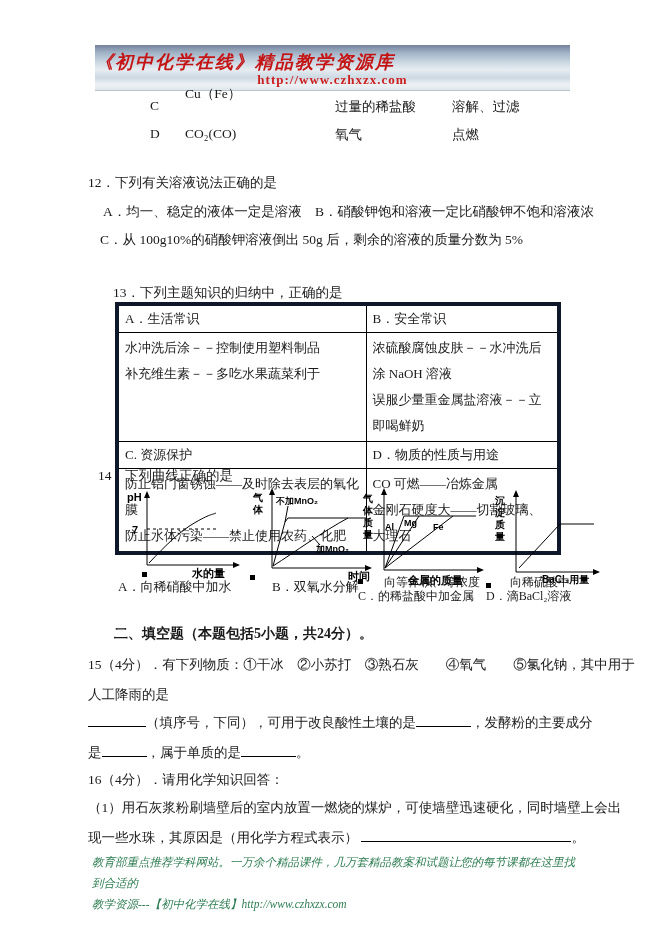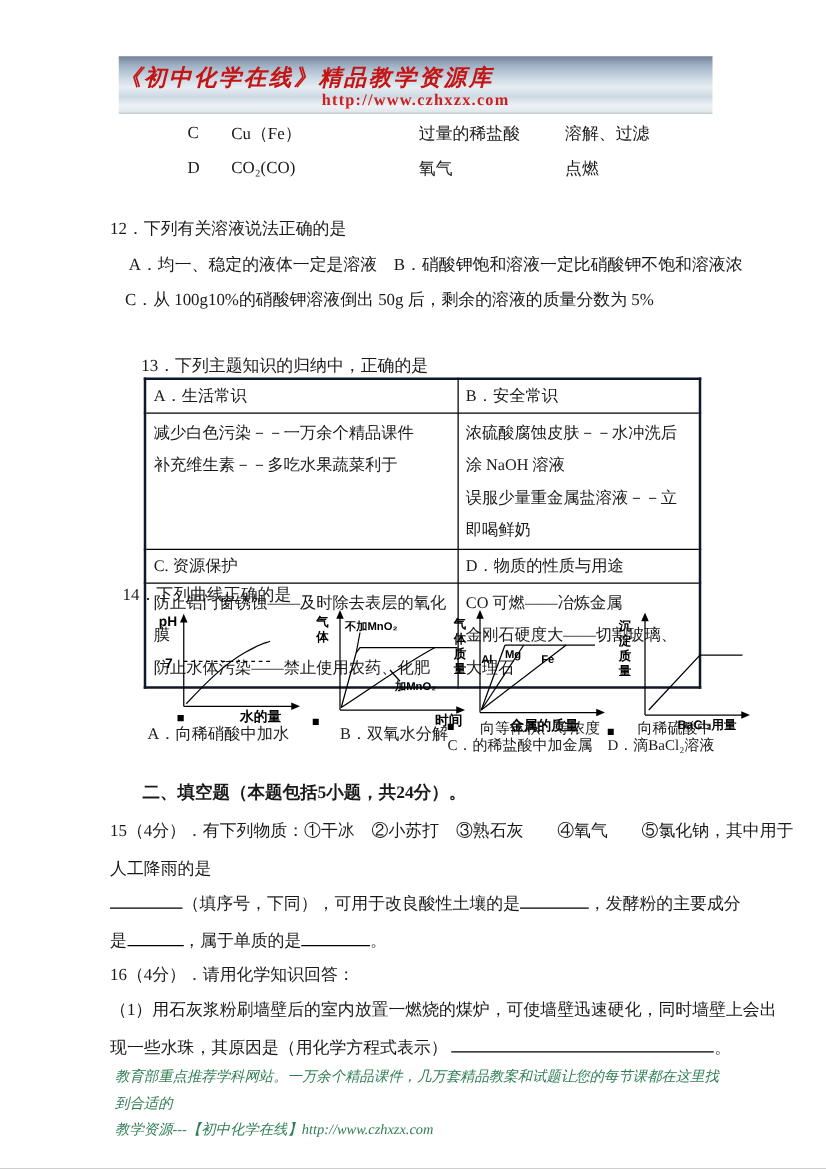--- a/index.html
+++ b/index.html
@@ -32,21 +32,21 @@
 
   
   #q13-table {
     position:absolute; left:115px; top:302px; width:446px;
     border-collapse:collapse; table-layout:fixed;
   }
   #q13-table td {
     border:1px solid #000; vertical-align:top;
     padding:2px 6px; font-size:13px;
   }
-  #q13-table { border:2px solid #0f172a; }
+  #q13-table { border:4px solid #0f172a; }
   .cell-line { line-height:26px; }
   .hdr-line  { line-height:22px; }
   .col1 { width:240px; } .col2 { width:186px; }
 
   
   svg text { font-family:"Liberation Sans","DejaVu Sans",sans-serif; fill:#000; }
   .axlbl { font-weight:bold; font-size:11px; }
   .axlbl-s { font-weight:bold; font-size:10px; }
   .curvelbl { font-weight:bold; font-size:9px; }
   .cap { font-size:13px; }
@@ -66,21 +66,21 @@
 
 <div id="page">
 
   <div id="banner">
     <div id="banner-title">《初中化学在线》精品教学资源库</div>
     <div id="banner-url">http://www.czhxzx.com</div>
   </div>
 
   <div>
     <span class="abs" style="left:150px; top:98px;">C</span>
-    <span class="abs" style="left:185px; top:98px;text-align:right;">Cu（Fe）</span>
+    <span class="abs" style="left:185px; top:85px;text-align:right;">Cu（Fe）</span>
     <span class="abs" style="left:335px; top:98px;">过量的稀盐酸</span>
     <span class="abs" style="left:452px; top:98px;">溶解、过滤</span>
   </div>
   <div>
     <span class="abs" style="left:150px; top:126px;">D</span>
     <span class="abs" style="left:185px; top:126px;">CO₂(CO)</span>
     <span class="abs" style="left:335px; top:126px;">氧气</span>
     <span class="abs" style="left:452px; top:126px;">点燃</span>
   </div>
 
@@ -96,21 +96,21 @@
         <tr>
       <td class="col1">
             <div class="hdr-line">A．生活常识</div>
           </td>
       <td class="col2">
             <div class="hdr-line">B．安全常识</div>
           </td>
     </tr>
     <tr>
       <td>
-        <div class="cell-line">减少白色污染－－一万余个精品课件</div>
+        <div class="cell-line">水冲洗后涂－－控制使用塑料制品</div>
         <div class="cell-line">补充维生素－－多吃水果蔬菜利于</div>
       </td>
       <td>
         <div class="cell-line">浓硫酸腐蚀皮肤－－水冲洗后涂 NaOH 溶液</div>
         <div class="cell-line">误服少量重金属盐溶液－－立即喝鲜奶</div>
       </td>
     </tr>
     <tr>
       <td>
             <div class="hdr-line">C. 资源保护</div>

